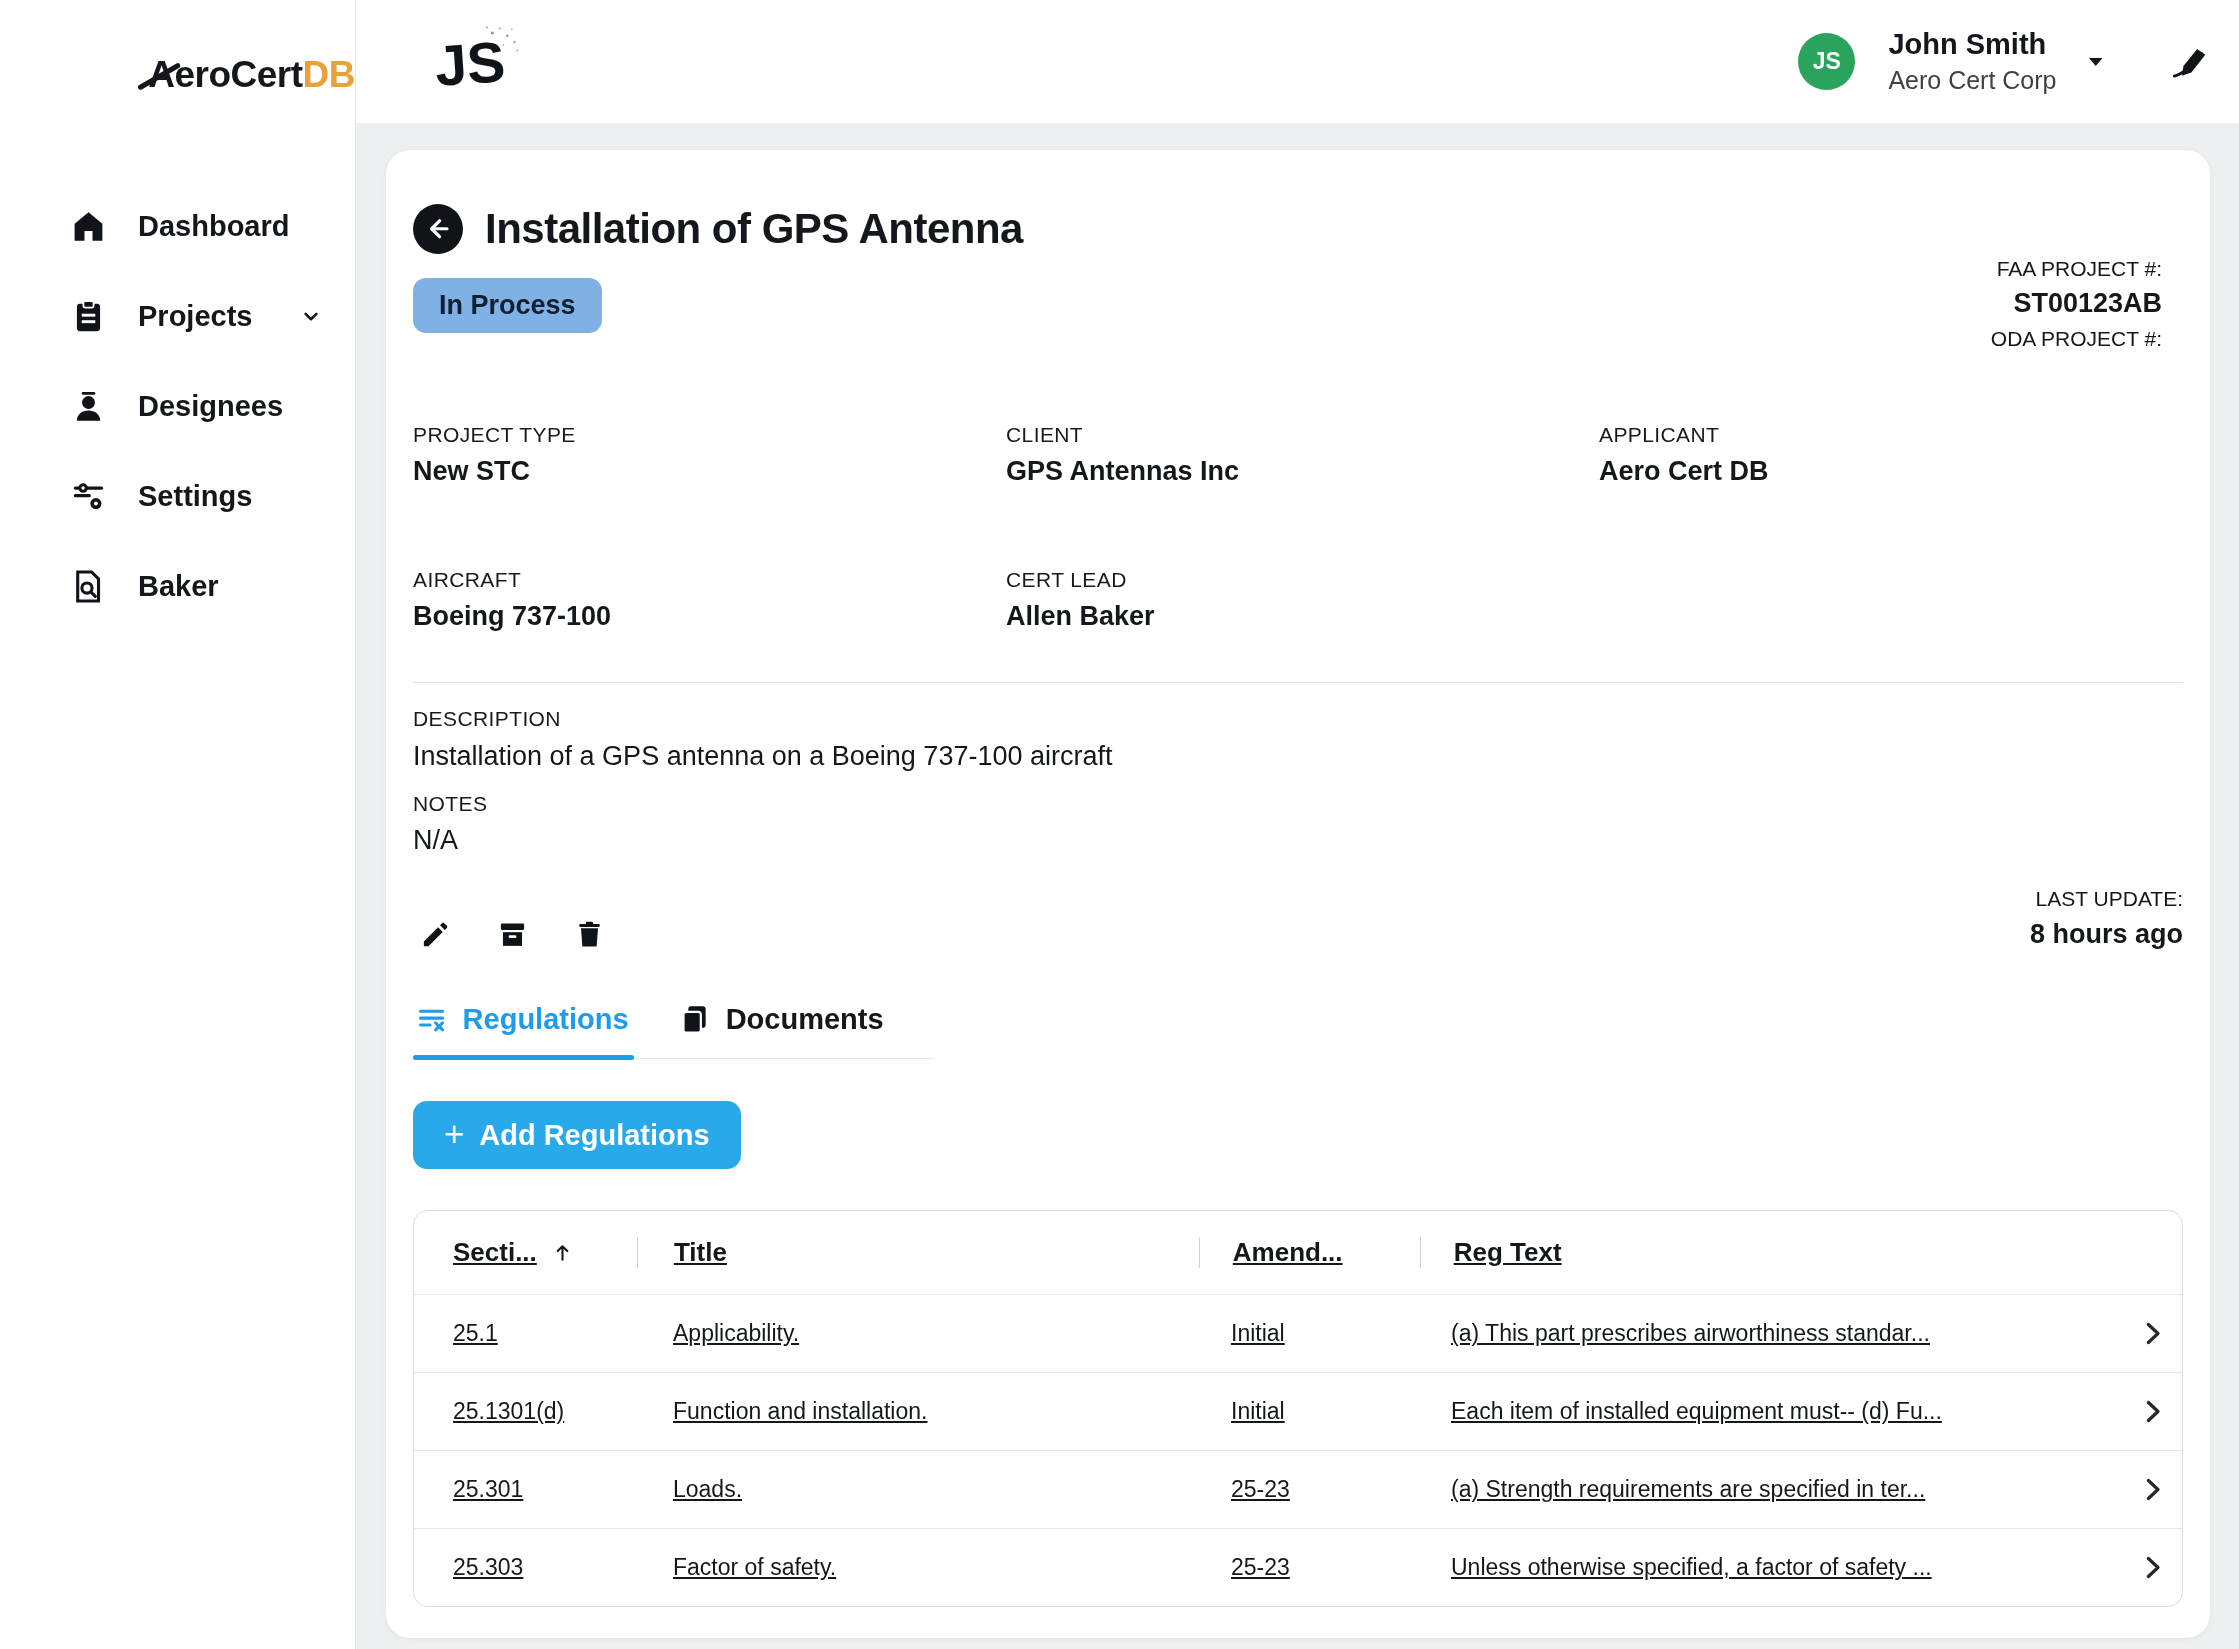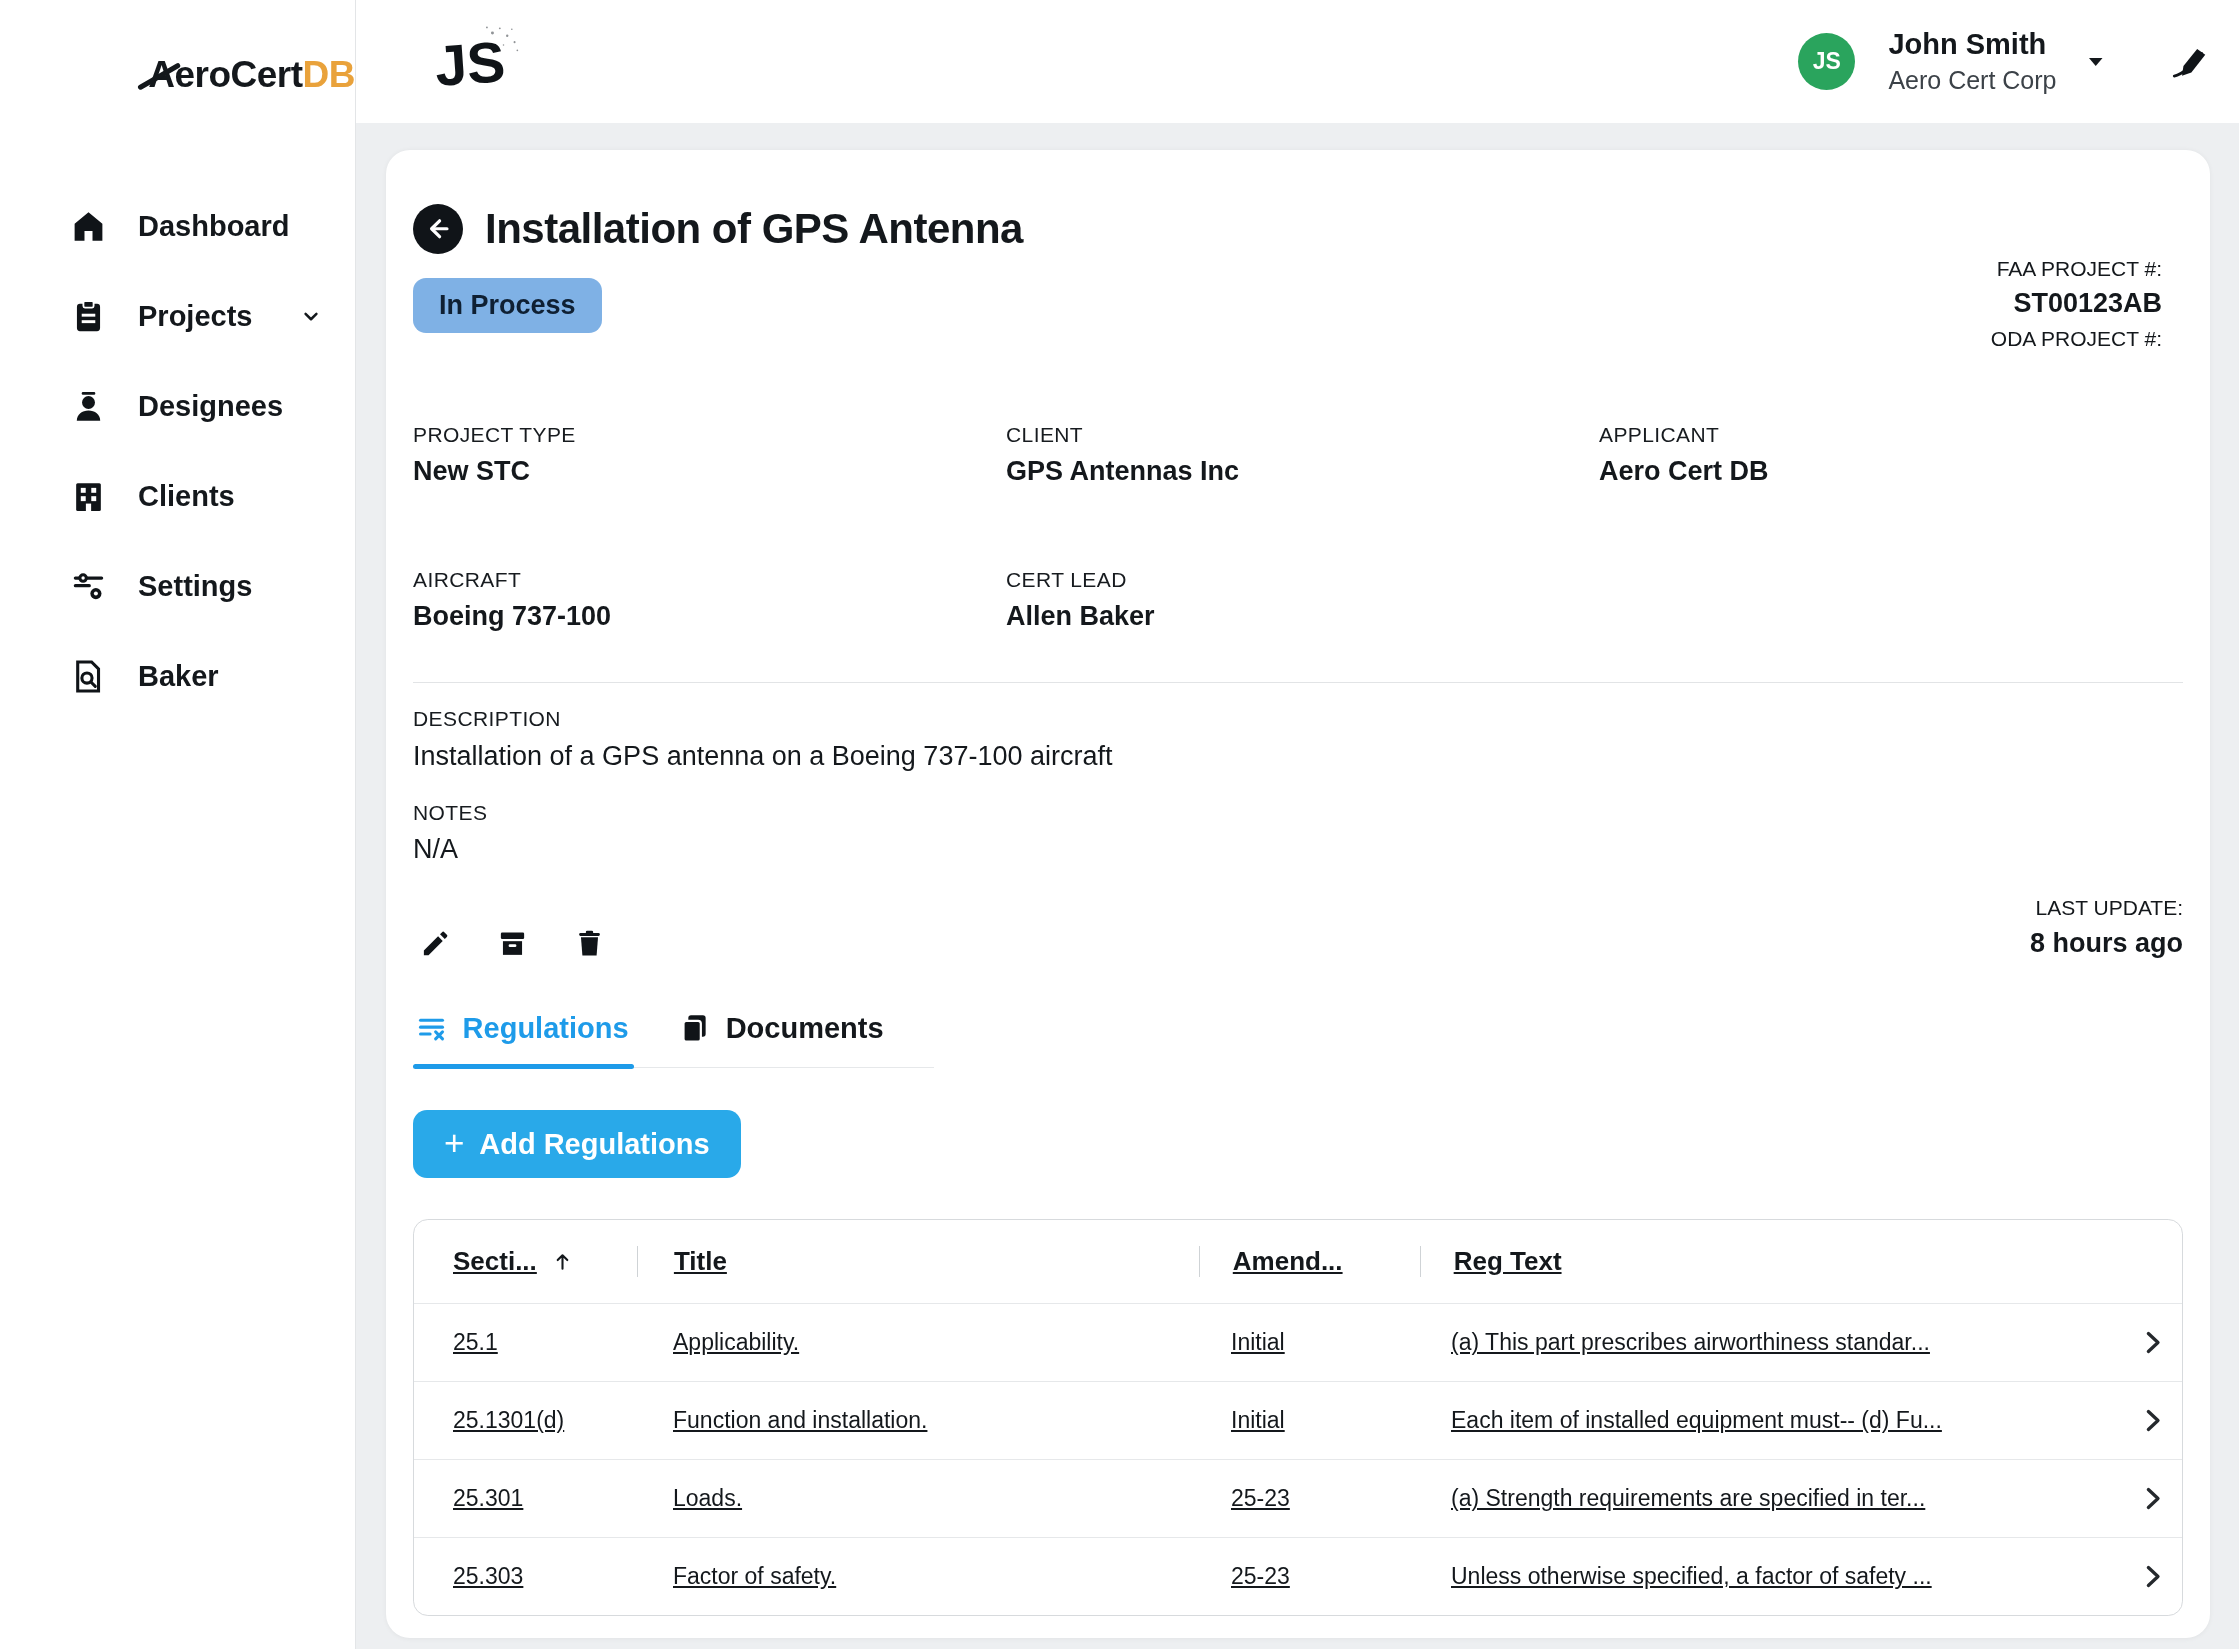--- a/index.html
+++ b/index.html
@@ -45,21 +45,21 @@
   .pn-value{font-size:27px;font-weight:700;margin:6.5px 0 8.3px;}
 
   .fields{display:grid;grid-template-columns:593px 593px 1fr;row-gap:81px;margin-top:90px;}
   .field-label{font-size:21px;color:#171b1f;letter-spacing:0.4px;}
   .field-value{font-size:27px;font-weight:700;margin-top:9.2px;}
 
   .divider{border:none;border-top:0.9px solid #e2e4e6;margin-top:50px;}
   .block-label{font-size:21px;color:#171b1f;letter-spacing:0.4px;}
   .desc-label{margin-top:24px;}
   .block-value{font-size:27px;margin-top:9.2px;}
-  .notes-label{margin-top:29px;}
+  .notes-label{margin-top:20px;}
 
   .meta-row{display:flex;align-items:flex-end;justify-content:space-between;margin-top:31px;}
   .action-icons{display:flex;gap:46px;padding-left:7.4px;}
   .icon-btn{background:none;border:none;cursor:pointer;display:flex;}
   .last-update{text-align:right;}
   .lu-label{font-size:21px;}
   .lu-value{font-size:27px;font-weight:700;margin-top:8.3px;}
 
   .tabs{display:flex;gap:42px;border-bottom:1.8px solid #e6e8ea;width:521px;margin-top:44px;}
   .tab{display:flex;align-items:center;gap:14.8px;font-size:29px;font-weight:700;padding:9.2px 5.5px 22px 1.8px;cursor:pointer;position:relative;color:#14181c;}
@@ -117,35 +117,20 @@
       </div>
       <div class="nav-item">
         <span class="nav-icon">
           <svg viewBox="0 0 24 24">
               <rect x="7.6" y="2.6" width="8.8" height="1.7" rx="0.8" fill="#101418"></rect>
               <circle cx="12" cy="9.4" r="4.2" fill="#101418"></circle>
               <path d="M4.4 21.3c0-4.2 3.5-6.7 7.6-6.7s7.6 2.5 7.6 6.7Z" fill="#101418"></path>
             </svg>
         </span>
         <span>Designees</span>
-      </div>
-      <div class="nav-item">
-        <span class="nav-icon">
-          <svg viewBox="0 0 24 24">
-              <rect x="4" y="3.4" width="16" height="18" rx="1" fill="#101418"></rect>
-              <g fill="#fff">
-                <rect x="7" y="6.4" width="3.2" height="3.2"></rect>
-                <rect x="13.8" y="6.4" width="3.2" height="3.2"></rect>
-                <rect x="7" y="11.8" width="3.2" height="3.2"></rect>
-                <rect x="13.8" y="11.8" width="3.2" height="3.2"></rect>
-                <rect x="10.3" y="16.6" width="3.4" height="4.8"></rect>
-              </g>
-            </svg>
-        </span>
-        <span>Clients</span>
       </div>
       <div class="nav-item">
         <span class="nav-icon">
           <svg viewBox="0 0 24 24">
               <g stroke="#101418" stroke-width="2.1" stroke-linecap="round">
                 <line x1="3.5" y1="6.5" x2="20.5" y2="6.5"></line>
                 <line x1="3.5" y1="11.5" x2="12.5" y2="11.5"></line>
               </g>
               <circle cx="8.5" cy="6.5" r="2.1" fill="#fff" stroke="#101418" stroke-width="2"></circle>
               <circle cx="16.8" cy="16.6" r="3.6" fill="#101418"></circle>

